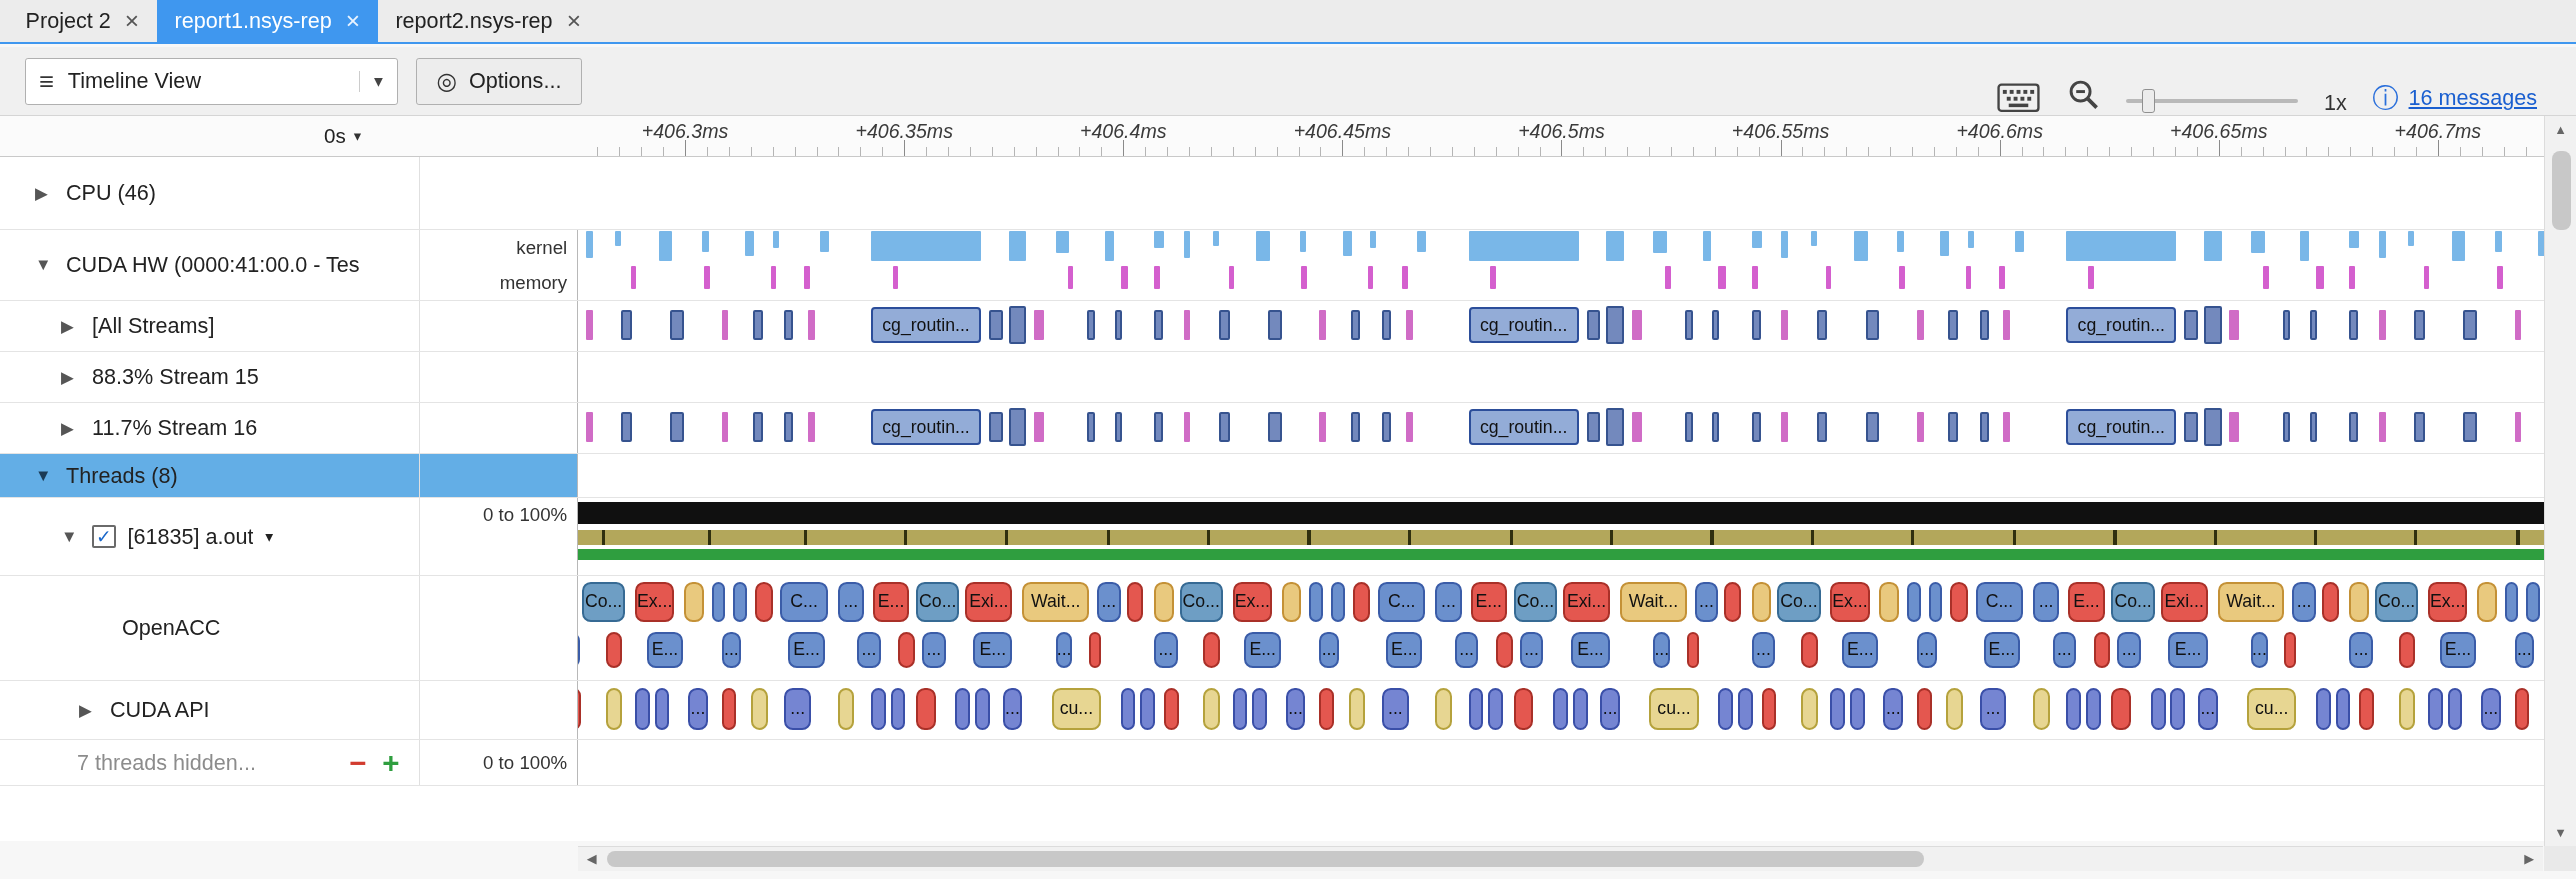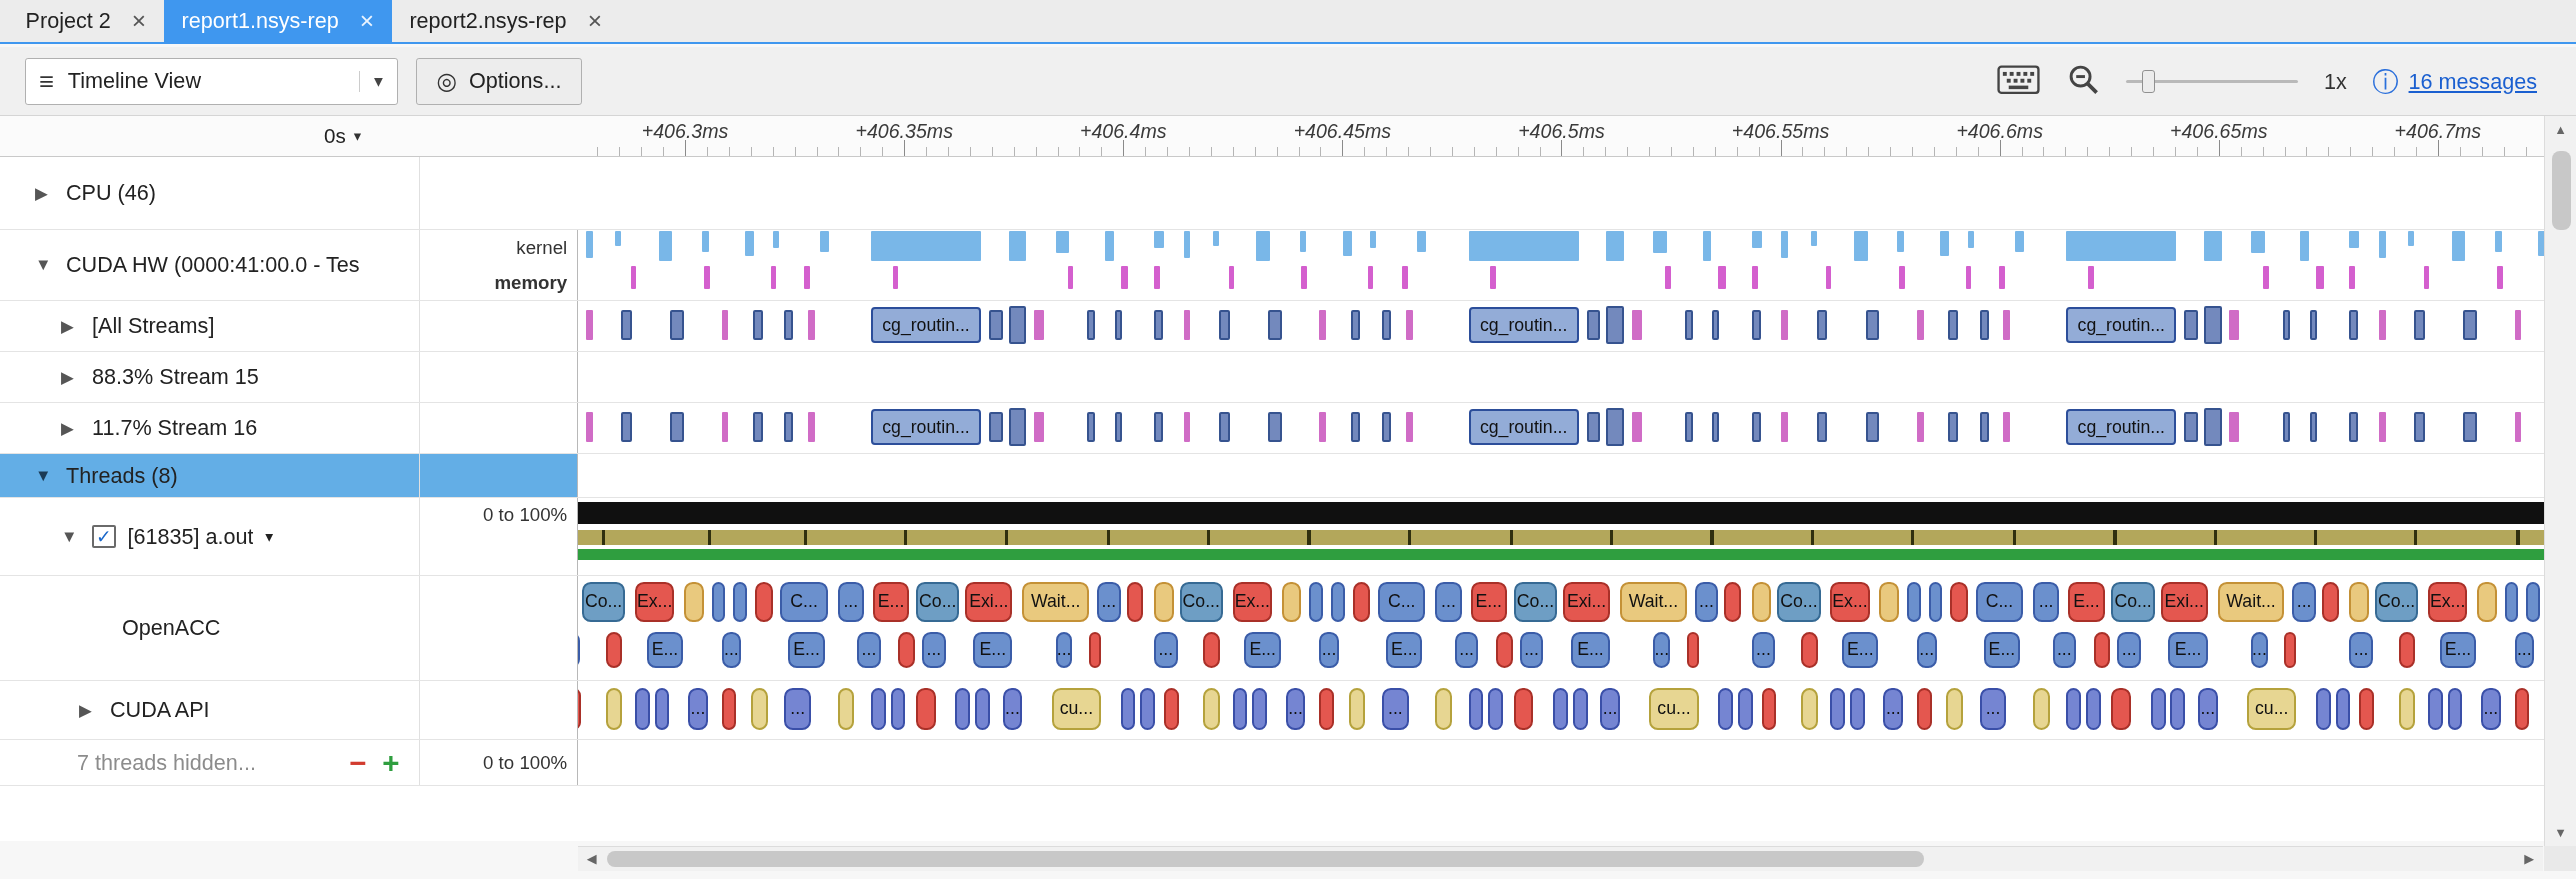--- a/index.html
+++ b/index.html
@@ -1,33 +1,33 @@
 <!DOCTYPE html>
 <html><head>
 <meta charset="utf-8">
 <style>
   html,body{margin:0;padding:0;}
   body{width:2576px;height:880px;background:#f5f5f5;font-family:"Liberation Sans","DejaVu Sans",sans-serif;overflow:hidden;}
   .app{position:absolute;left:0;top:0;width:2576px;height:880px;background:#f7f7f7;}
 
   
   .tabbar{position:absolute;left:0;top:0;width:100%;height:44px;background:#ececec;border-bottom:2.9px solid #3f97ef;display:flex;align-items:stretch;padding-left:7.9px;box-sizing:border-box;}
-  .tab{display:flex;align-items:center;gap:21px;padding:0 17.7px;font-size:21.6px;color:#222;}
+  .tab{display:flex;align-items:center;gap:14px;padding:0 17.7px;font-size:21.6px;color:#222;}
   .tab.active{background:#3f97ef;color:#fff;}
   .tab .close{font-size:24.5px;color:#555;line-height:1;}
   .tab.active .close{color:#eaf4ff;}
 
   
   .toolbar{position:absolute;left:0;top:47px;width:100%;height:69px;background:#f0f0f0;border-bottom:1px solid #d5d5d5;box-sizing:border-box;}
   .combo{position:absolute;left:24.5px;top:10.8px;width:373px;height:47px;background:#fff;border:1px solid #b0b0b0;border-radius:2.9px;display:flex;align-items:center;gap:13.7px;padding:0 13.7px;font-size:21.6px;color:#222;box-sizing:border-box;}
   .combo .ham{font-size:25.5px;color:#333;}
   .combo .caret{margin-left:auto;font-size:17.7px;color:#444;border-left:1px solid #ccc;padding-left:13.7px;}
   .btn-options{position:absolute;left:416px;top:10.8px;height:47px;padding:0 19.6px;background:#ededed;border:1px solid #b0b0b0;border-radius:2.9px;display:flex;align-items:center;gap:11.8px;font-size:21.6px;color:#222;box-sizing:border-box;}
   .btn-options .oicon{font-size:23.6px;color:#333;}
-  .tb-right{position:absolute;right:39px;top:0;height:69px;display:flex;align-items:center;gap:25.5px;}
+  .tb-right{position:absolute;right:39px;top:0;height:69px;display:flex;align-items:flex-end;gap:25.5px;}
   .slider{position:relative;width:172px;height:29.5px;}
   .slider .strack{position:absolute;left:0;top:12.8px;width:172px;height:3.9px;background:#b9b9b9;border-radius:2px;}
   .slider .sthumb{position:absolute;left:15.7px;top:2.9px;width:12.8px;height:23.6px;background:#ececec;border:1px solid #909090;border-radius:2.9px;box-sizing:border-box;}
   .zoomlvl{font-size:21.6px;color:#333;}
   .msgs{display:flex;align-items:center;gap:9.8px;}
   .msgs .info{font-size:26.5px;color:#2a6fdb;}
   .msgs a{font-size:21.6px;color:#1a5fd0;text-decoration:underline;}
 
   
   .ruler-row{position:absolute;left:0;top:116px;width:2544px;height:41px;background:#fbfbfb;border-bottom:1px solid #c9c9c9;box-sizing:border-box;}
@@ -47,21 +47,21 @@
   .track{flex:1;position:relative;overflow:hidden;}
   .subtrack{position:absolute;left:0;width:100%;overflow:hidden;}
   .exp{display:inline-block;width:31px;text-align:left;font-size:16.7px;color:#565656;flex:none;}
   .lbl{white-space:nowrap;overflow:hidden;text-overflow:ellipsis;}
   .muted .lbl{color:#8c8c8c;}
   .trow.selected .tree,.trow.selected .scale{background:#63aee6;}
   .s-top{position:absolute;top:2.9px;right:9.8px;}
   .s-bot{position:absolute;bottom:2.9px;right:9.8px;}
   .s-mid{position:absolute;top:50%;transform:translateY(-50%);right:9.8px;}
   .half .s-top{top:25%;transform:translateY(-50%);}
-  .half .s-bot{bottom:25%;transform:translateY(50%);font-weight:bold;}
+  .half .s-bot{bottom:25%;transform:translateY(50%);}
   .cb{width:23.6px;height:23.6px;border:2px solid #6a6a6a;border-radius:2px;background:#fff;display:inline-flex;align-items:center;justify-content:center;margin-right:11.8px;font-size:18.7px;color:#1a67c9;flex:none;box-sizing:border-box;}
   .mini-caret{font-size:15.7px;color:#222;margin-left:11.8px;}
   .right-ico{position:absolute;right:19.6px;top:50%;transform:translateY(-50%);display:flex;gap:15.7px;align-items:center;}
   .mp{font-size:29.5px;line-height:1;font-weight:bold;}
   .mp.minus{color:#d23b2f;}
   .mp.plus{color:#2f9e3f;}
 
   
   .bar{position:absolute;box-sizing:border-box;}
   .bar.lab{display:flex;align-items:center;justify-content:center;font-size:17.7px;color:#111;overflow:hidden;white-space:nowrap;padding:0 3.9px;}

